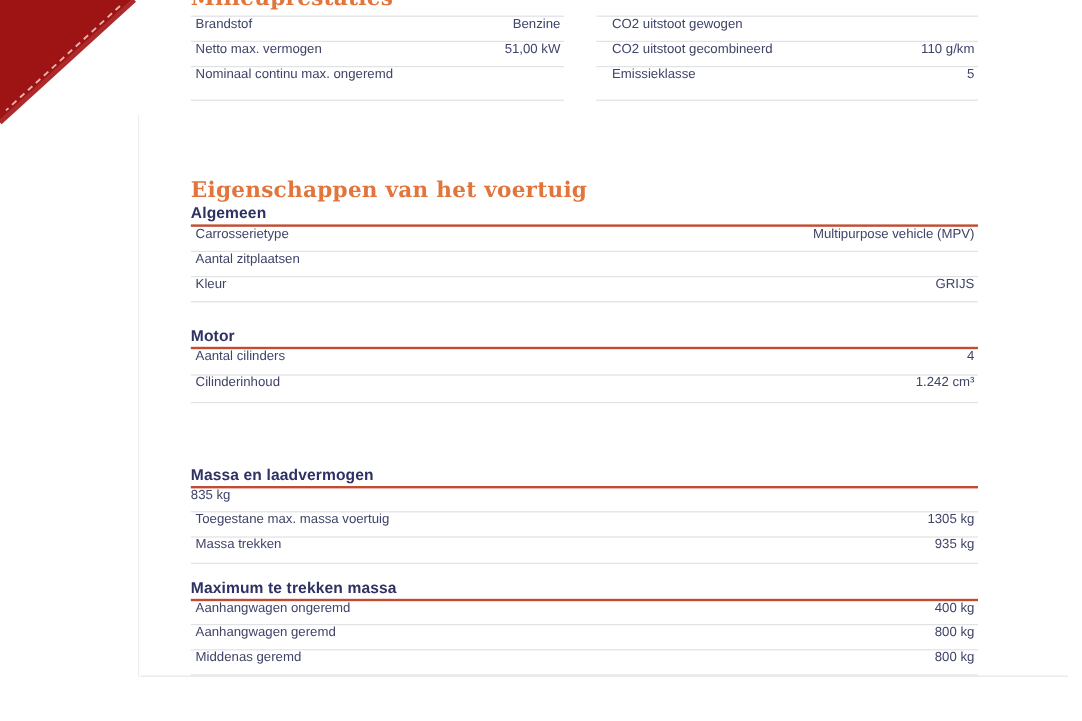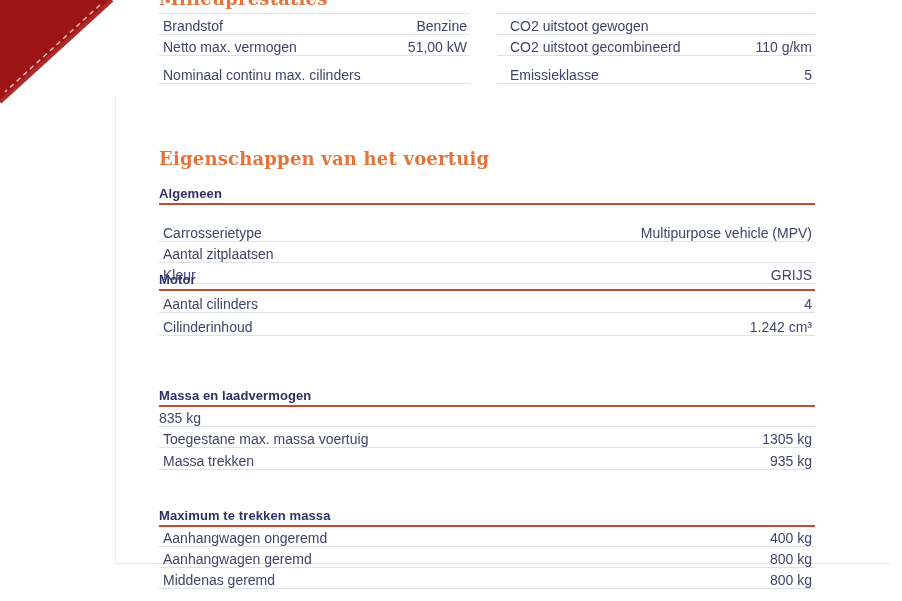--- a/index.html
+++ b/index.html
@@ -59,25 +59,25 @@
     color: #e1753c;
     letter-spacing: 0.2px;
     white-space: nowrap;
   }
   .heading-milieu { top: -10px; }
   .heading-eigenschappen { top: 150px; }
 
   
   .trow {
     display: flex;
-    align-items: flex-end;
+    align-items: flex-start;
     height: 21px;
     box-sizing: border-box;
     border-bottom: 1px solid #e1e2e6;
-    font-size: 14px;
+    font-size: 11px;
     color: #3f4468;
   }
   .trow .lbl {
     flex: 1;
     padding-left: 4px;
     white-space: nowrap;
     overflow: hidden;
   }
   .trow .val {
     padding-right: 3px;
@@ -114,29 +114,29 @@
     line-height: 15px;
     font-weight: bold;
     color: #2e3263;
     letter-spacing: 0.1px;
   }
   .red-underline {
     height: 2px;
     background: #c24b33;
     margin-top: 2px;
   }
-  .sec-algemeen { top: 186px; }
-  .sec-algemeen .rows { margin-top: 16px; }
+  .sec-algemeen { top: 170px; }
+  .sec-algemeen .rows { margin-top: 0; }
   .sec-motor { top: 272px; }
   .sec-motor .rows .trow:nth-child(1) { height: 22px; }
   .sec-motor .rows .trow:nth-child(2) { height: 23px; }
   .sec-massa { top: 388px; }
   .sec-massa .rows .trow:nth-child(1) { height: 20px; }
   .sec-massa .rows .trow:nth-child(3) { height: 22px; }
-  .sec-trekken { top: 508px; }
+  .sec-trekken { top: 482px; }
   .sec-trekken .rows .trow:nth-child(1) { height: 20px; }
 </style>
 </head>
 <body>
 
 <div class="page">
 
   <svg class="corner-svg" width="122" height="108" viewBox="0 0 122 108" aria-hidden="true">
     <polygon points="0,0 112,0 0,102" fill="#9e1314"></polygon>
     <line x1="112" y1="0" x2="0" y2="102" stroke="#ad2a2b" stroke-width="4"></line>
@@ -155,21 +155,21 @@
       <div class="ttable ttable-left">
         <div class="trow">
           <span class="lbl">Brandstof</span>
           <span class="val">Benzine</span>
         </div>
         <div class="trow">
           <span class="lbl">Netto max. vermogen</span>
           <span class="val">51,00 kW</span>
         </div>
         <div class="trow">
-          <span class="lbl">Nominaal continu max. cilinders</span>
+          <span class="lbl">Nominaal continu max. ongeremd</span>
           <span class="val"></span>
         </div>
       </div>
 
       <div class="ttable ttable-right">
         <div class="trow">
           <span class="lbl">CO2 uitstoot gewogen</span>
           <span class="val"></span>
         </div>
         <div class="trow">

